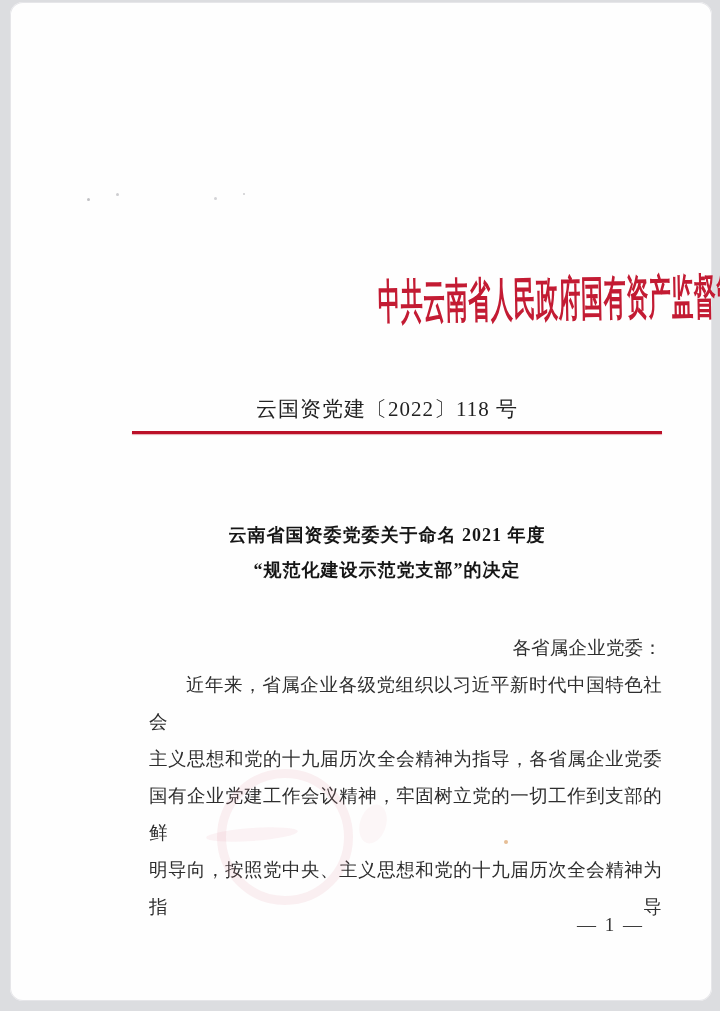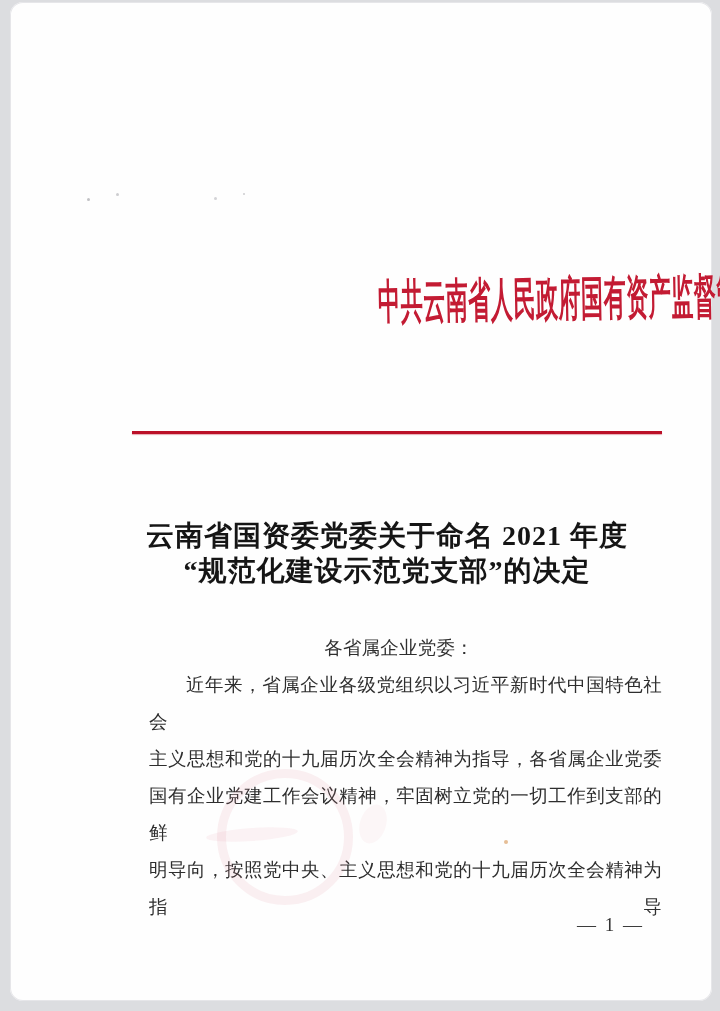--- a/index.html
+++ b/index.html
@@ -35,30 +35,30 @@
   
   .red-rule{
     position:absolute;left:122px;top:429px;width:530px;height:3px;
     background:#bb1028;
     box-shadow:0 1px 1px rgba(187,16,40,0.35);
   }
   
   .title{
     position:absolute;left:52px;right:0;top:516px;
     text-align:center;color:#151515;
-    font-weight:700;font-size:28px;line-height:35px;
+    font-weight:700;font-size:18px;line-height:35px;
     letter-spacing:1px;
   }
   
   .body-block{
     position:absolute;left:126px;top:628px;width:526px;
     font-size:18.5px;line-height:37px;color:#2e2e2e;
     letter-spacing:0.2px;
   }
-  .salutation{text-align:center;}
+  .salutation{text-align:right;}
   .bline{
     text-align:justify;
     text-align-last:justify;
     margin-left:13px;
   }
   .bline.indent{text-indent:2em;}
   
   .pagenum{
     position:absolute;top:912px;right:68px;
     font-size:19px;color:#333;letter-spacing:2px;
@@ -95,20 +95,21 @@
 
   <div class="speck sp1"></div>
   <div class="speck sp2"></div>
   <div class="speck sp3"></div>
   <div class="speck sp4"></div>
 
   <div class="banner-wrap">
     <span class="banner">中共云南省人民政府国有资产监督管理委员会委员会文件</span>
   </div>
 
+  <div class="docnum">云国资党建〔2022〕118 号</div>
 
   <div class="red-rule"></div>
 
   <div class="title">
     <div>云南省国资委党委关于命名 2021 年度</div>
     <div>“规范化建设示范党支部”的决定</div>
   </div>
 
   <div class="body-block">
     <div class="salutation">各省属企业党委：</div>

